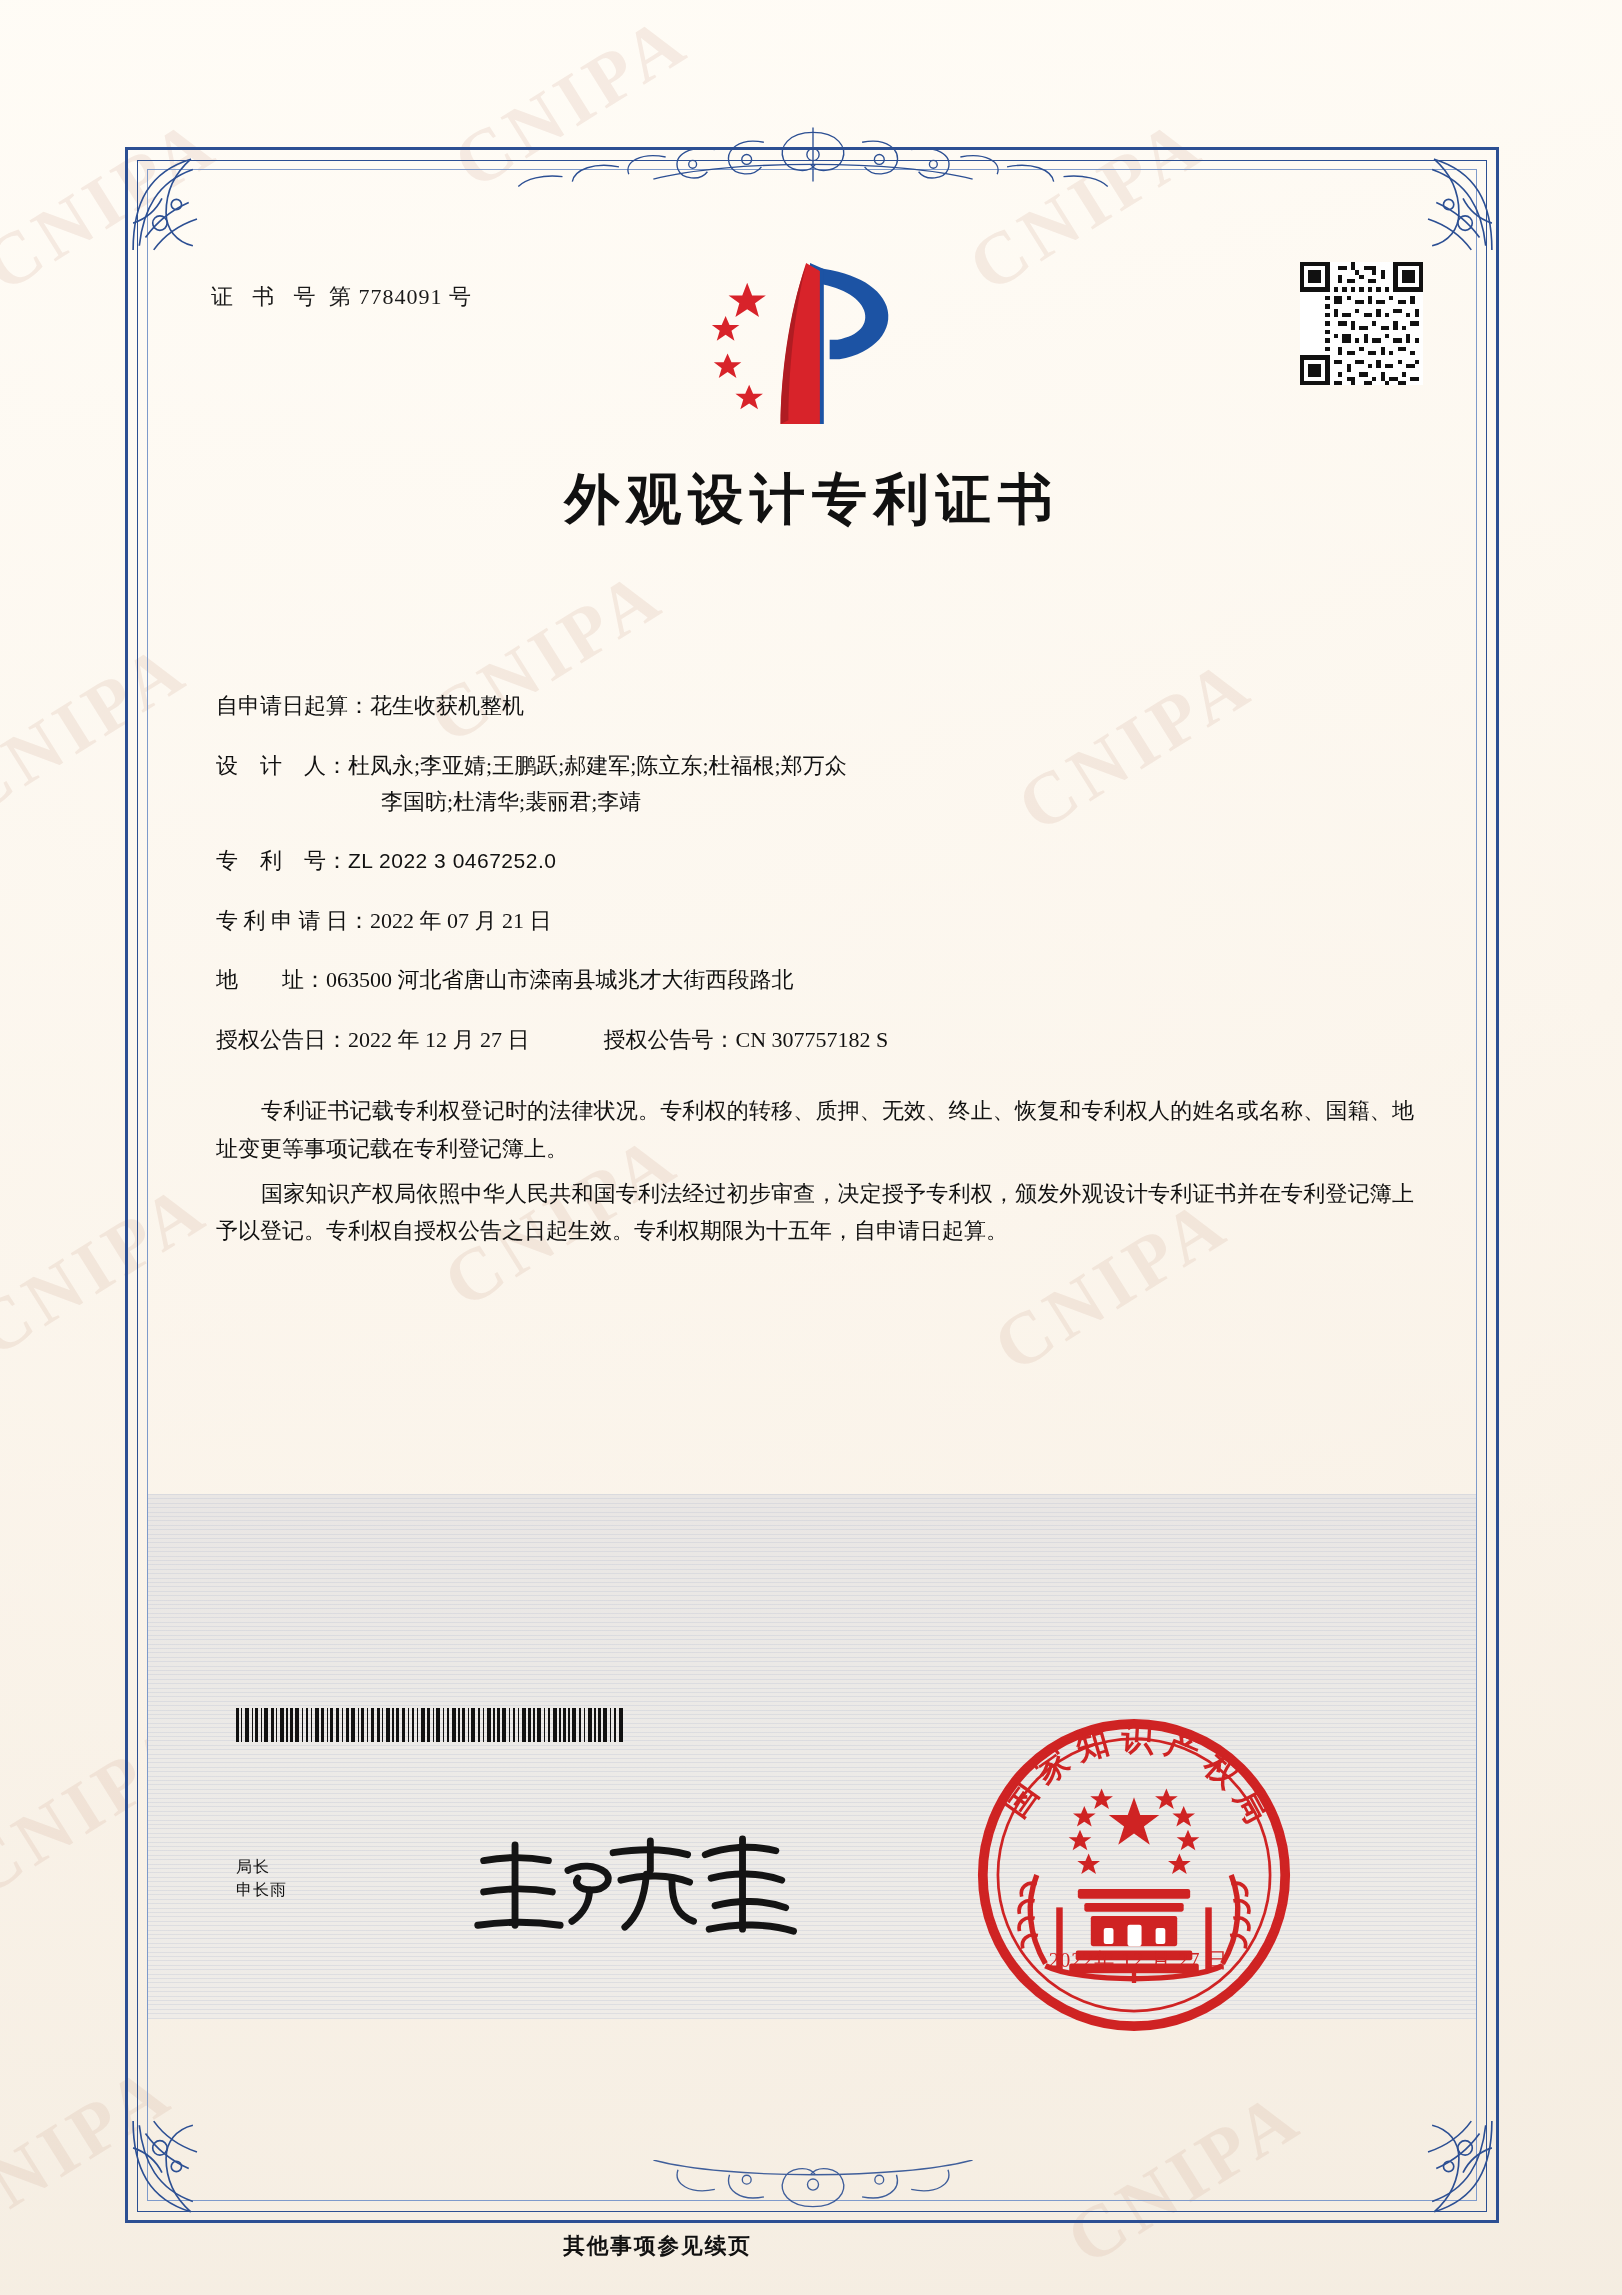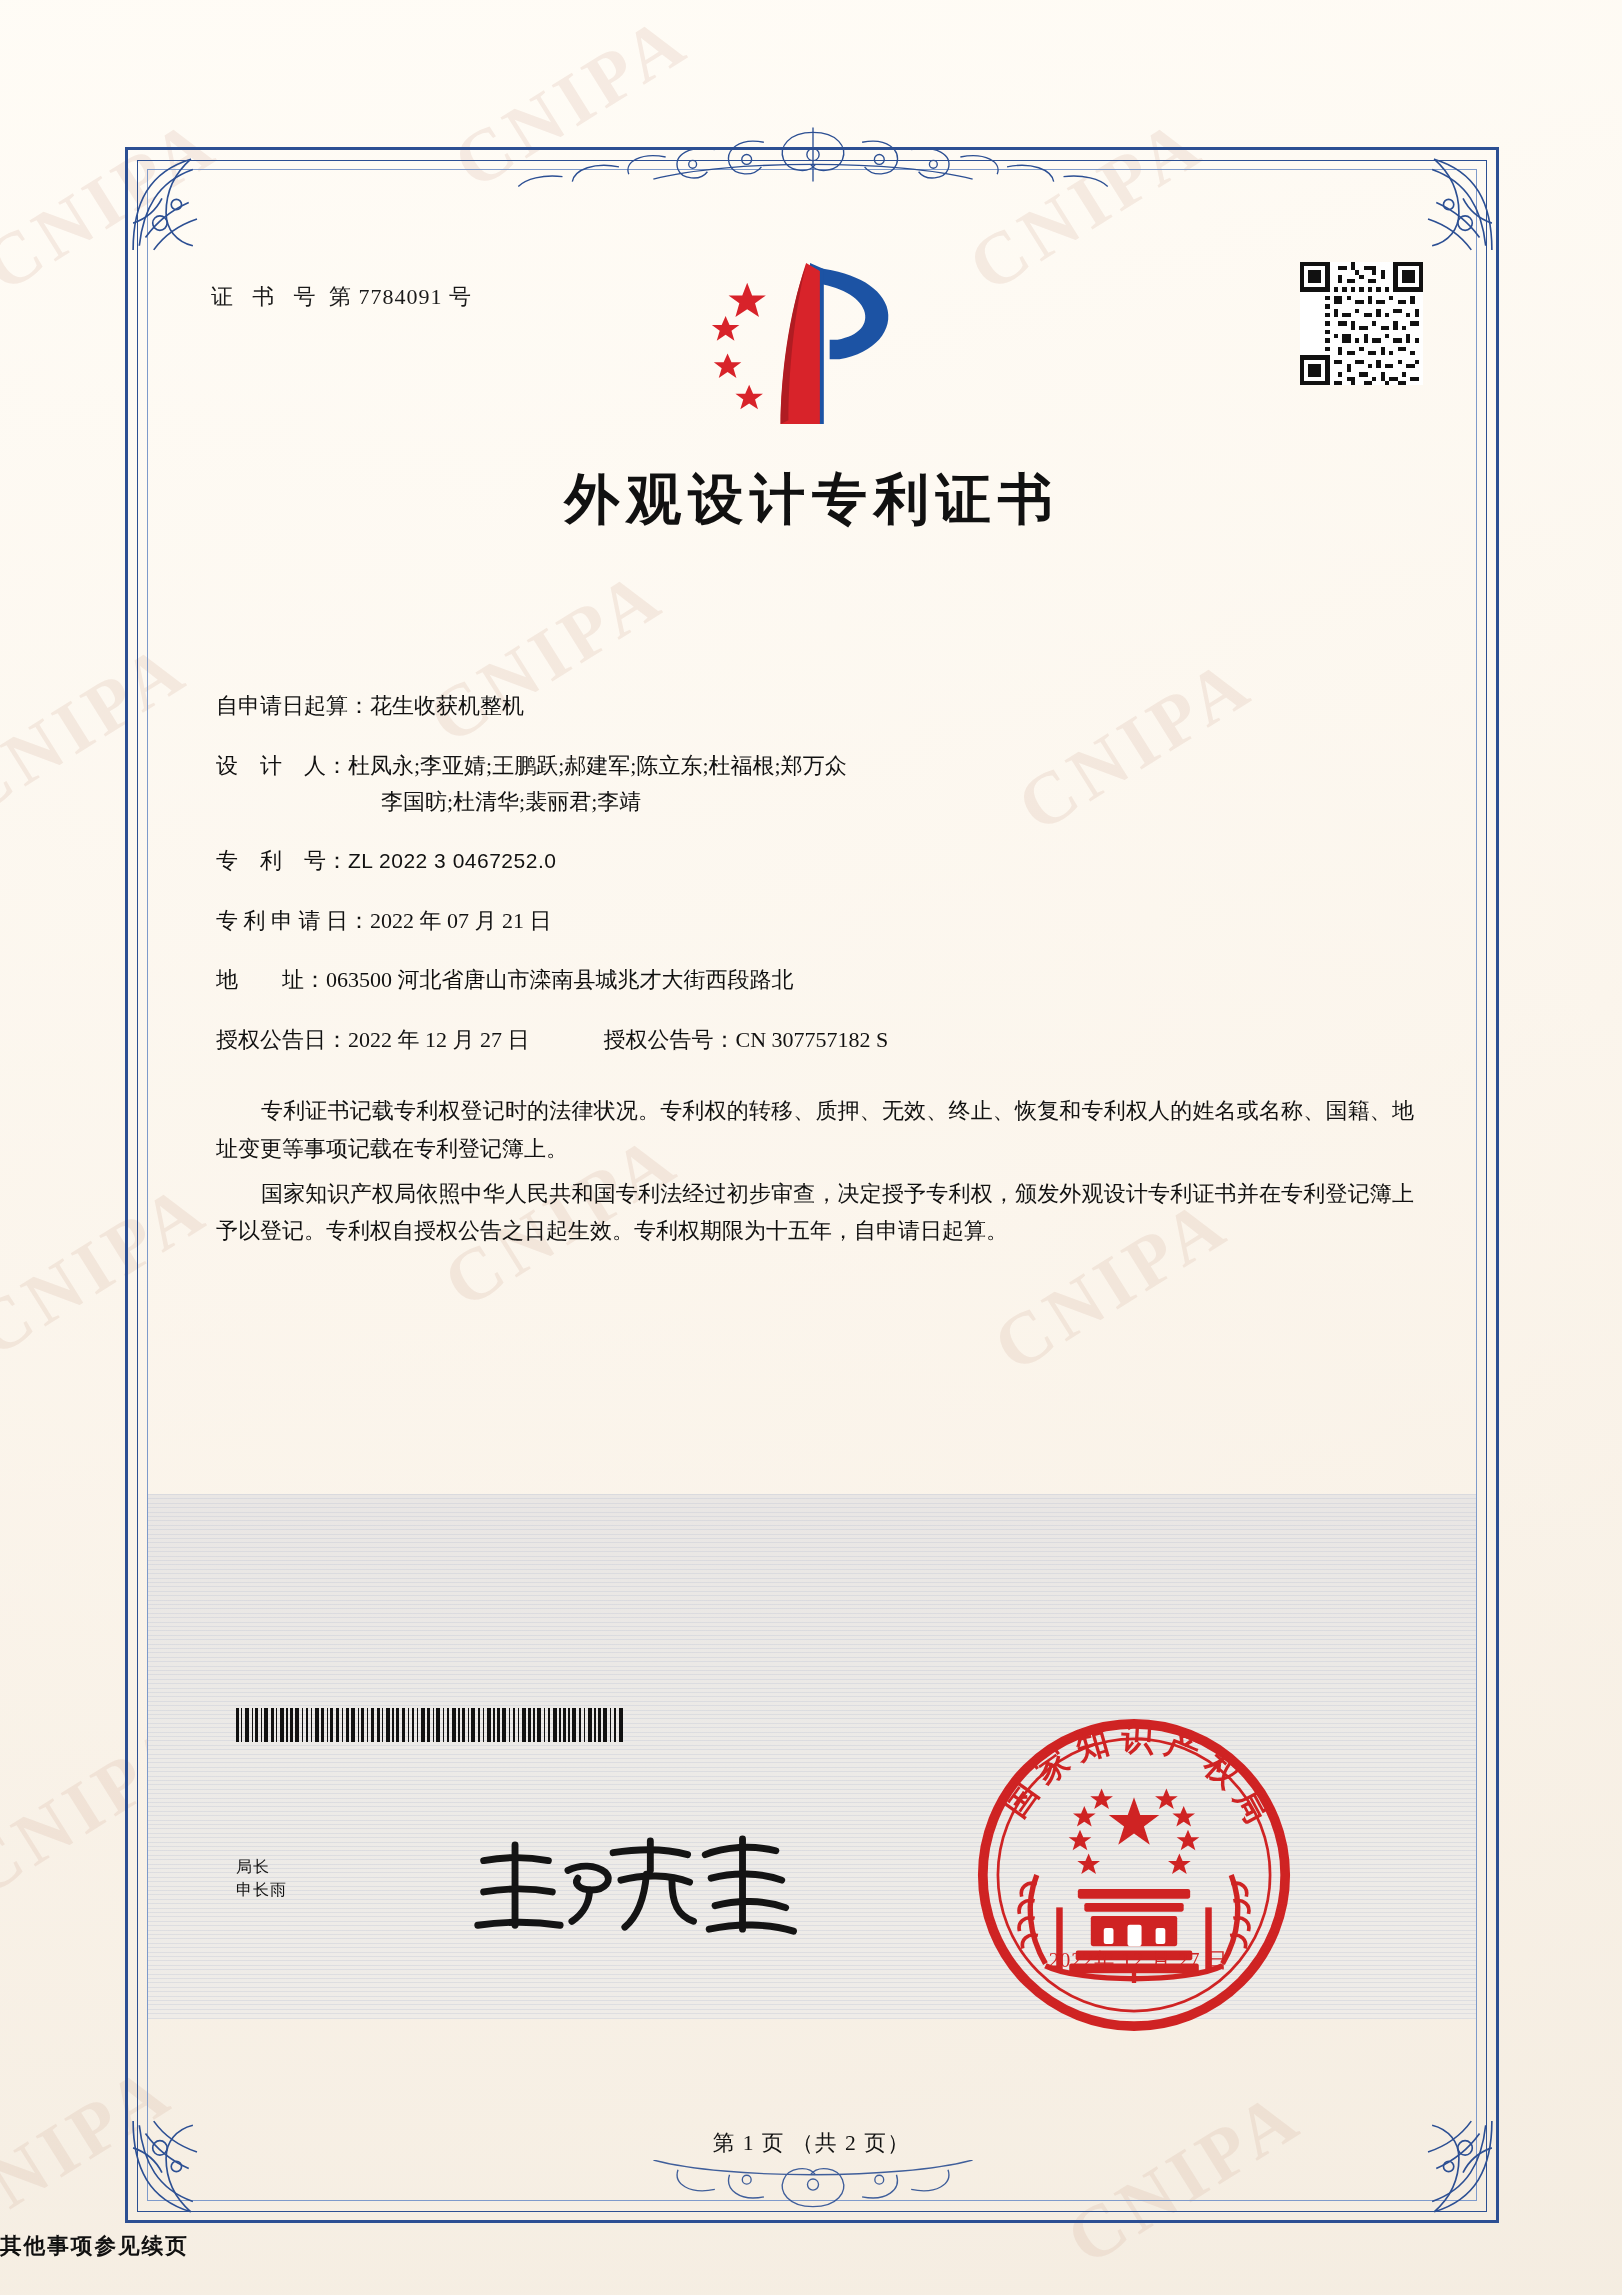--- a/index.html
+++ b/index.html
@@ -287,20 +287,21 @@
     font-size: 21.6px;
     color: #111;
     letter-spacing: 1.5px;
   }
 
   .footer-note {
     position: absolute;
     left: 0;
     top: 2231px;
     width: 1315px;
+    text-align: center;
     font-size: 21.6px;
     color: #111;
     letter-spacing: 2px;
     font-weight: 600;
   }
 </style>
 </head>
 <body>
 
 <div class="page">
@@ -759,18 +760,17 @@
         </g>
 
         <path d="M68 234 C100 250 200 250 232 234" stroke="#cf2323" stroke-width="5" fill="none"></path>
         <path d="M150 238 L150 250" stroke="#cf2323" stroke-width="4"></path>
       </g>
     </svg>
   </div>
 
   <div class="seal-date">2022年 12 月 27 日</div>
 
-  <div class="page-no">第 1 页 （共 2 页）</div>
 
   <div class="footer-note">其他事项参见续页</div>
 
 </div>
 
 
 </body></html>

